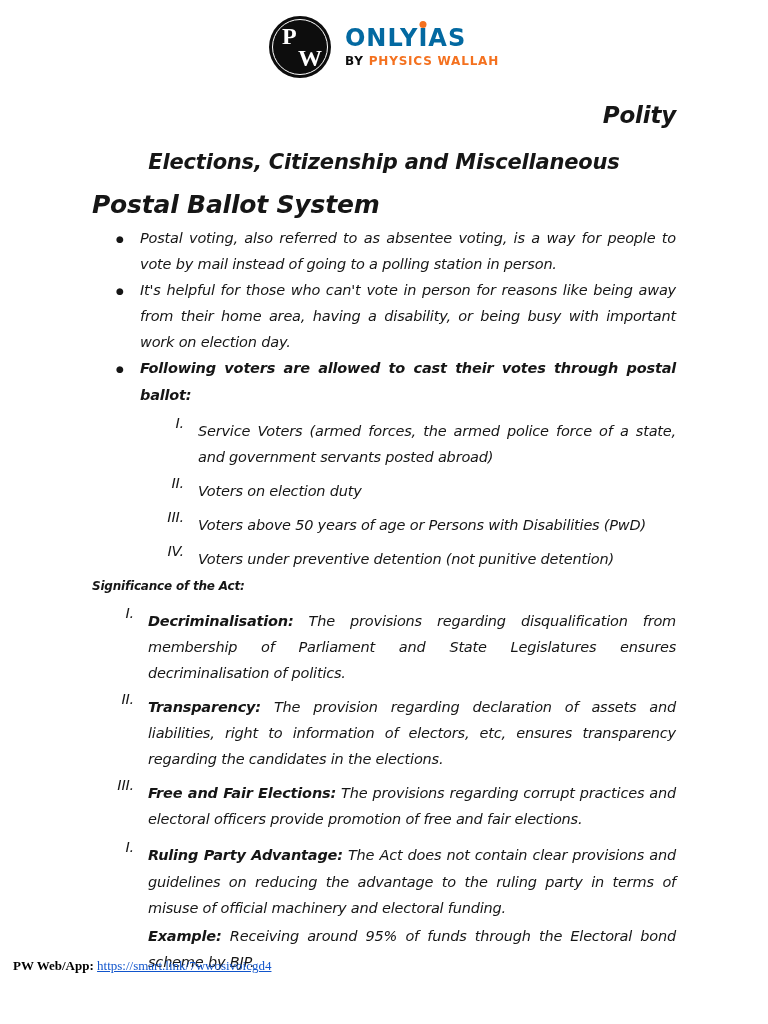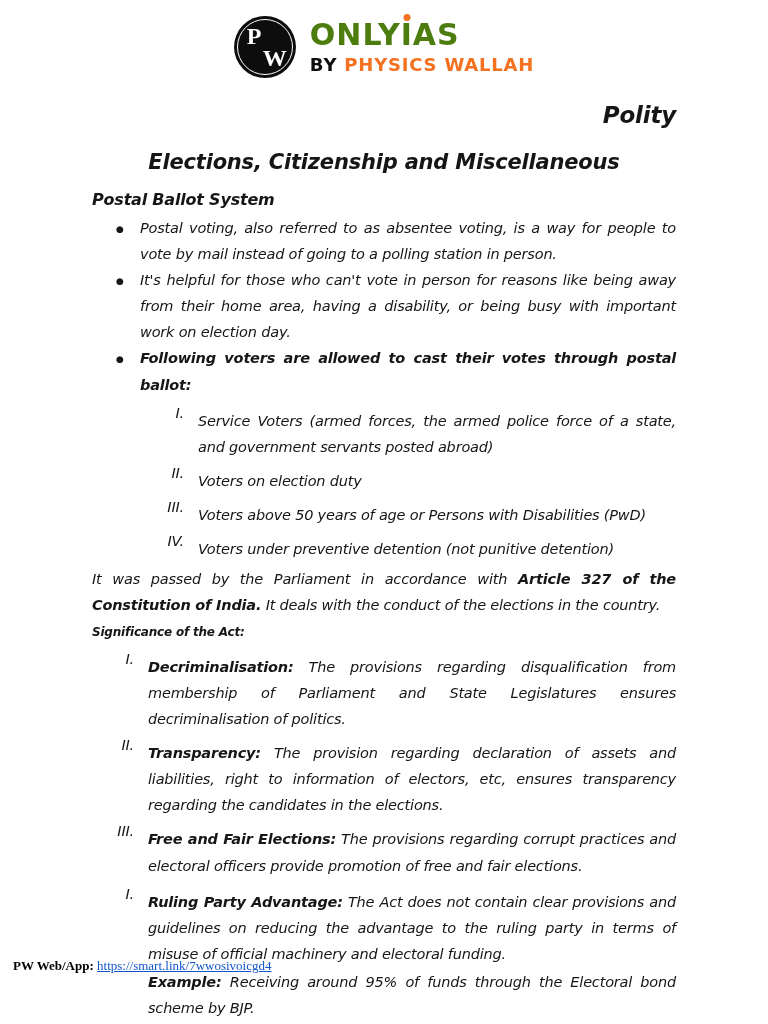--- a/index.html
+++ b/index.html
@@ -29,43 +29,43 @@
   }
   .pw-letter{
     position:absolute;color:#ffffff;
     font-family:"Liberation Serif",serif;font-weight:bold;font-size:24px;line-height:1;
     z-index:2;
   }
   .pw-p{left:13px;top:8px;}
   .pw-w{right:9px;bottom:8px;}
   .brand-text{display:flex;flex-direction:column;align-items:flex-start;}
   .brand-name{
-    font-family:"DejaVu Sans",sans-serif;font-weight:bold;font-size:30px;line-height:1.05;
-    letter-spacing:1px;color:#4d7c0f;
+    font-family:"DejaVu Sans",sans-serif;font-weight:bold;font-size:24px;line-height:1.05;
+    letter-spacing:1px;color:#0369a1;
   }
   .brand-i{position:relative;display:inline-block;}
   .brand-i::before{
     content:"";position:absolute;width:7px;height:7px;border-radius:50%;
     background:var(--accent);top:-5px;left:50%;transform:translateX(-50%);
   }
   .brand-tagline{
-    font-family:"DejaVu Sans",sans-serif;font-weight:bold;font-size:18px;
+    font-family:"DejaVu Sans",sans-serif;font-weight:bold;font-size:12px;
     letter-spacing:0.8px;margin-top:3px;color:#0d0d0d;
   }
   .brand-tagline .orange{color:var(--accent);}
   
   .hw{font-family:"DejaVu Sans",sans-serif;font-style:italic;letter-spacing:-0.2px;}
   .doc-title{
     text-align:right;font-size:23px;font-weight:bold;margin-top:24px;
   }
   .doc-subtitle{
     text-align:center;font-size:21px;font-weight:bold;margin-top:22px;
   }
   .section-heading{
-    font-size:16px;font-weight:bold;margin-top:16px;margin-bottom:6px;
+    font-size:25px;font-weight:bold;margin-top:16px;margin-bottom:6px;
   }
   .body-text{font-size:14.5px;line-height:1.8;}
   .justify{text-align:justify;}
   .bold{font-weight:bold;}
   
   .bullet-list{margin-left:24px;}
   .bullet-row{display:flex;align-items:flex-start;}
   .bullet-marker{
     flex:none;width:24px;font-size:9px;line-height:26px;font-style:normal;
     padding-top:1px;
@@ -140,21 +140,20 @@
       </div>
       <div class="roman-row">
         <span class="roman-num">IV.</span>
         <p class="roman-text justify">Voters under preventive detention (not punitive detention)</p>
       </div>
     </div>
   </section>
 
   <section class="hw">
 
-    <p class="body-text justify intro-para"><span>It was passed by the Parliament in accordance with </span><span class="bold">Article 327 of the Constitution of India.</span><span> It deals with the conduct of the elections in the country.</span></p>
 
     <p class="sub-heading">Significance of the Act:</p>
 
     <div class="roman-list-shallow body-text">
       <div class="roman-row">
         <span class="roman-num">I.</span>
         <p class="roman-text justify"><span class="bold">Decriminalisation:</span><span> The provisions regarding disqualification from membership of Parliament and State Legislatures ensures decriminalisation of politics.</span></p>
       </div>
       <div class="roman-row">
         <span class="roman-num">II.</span>

